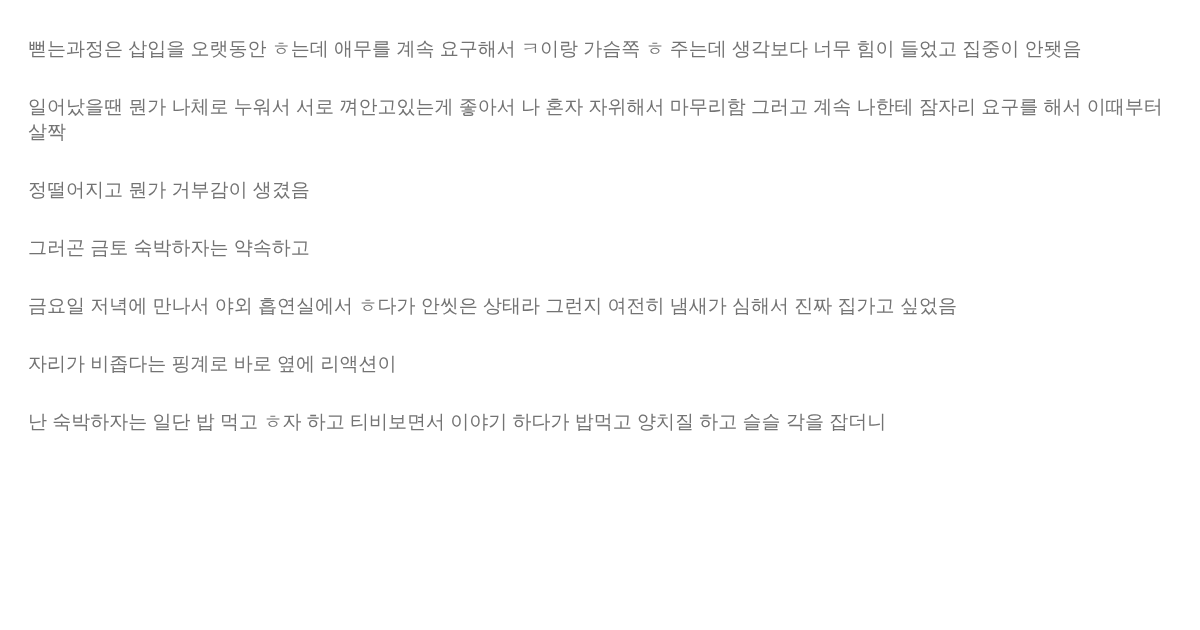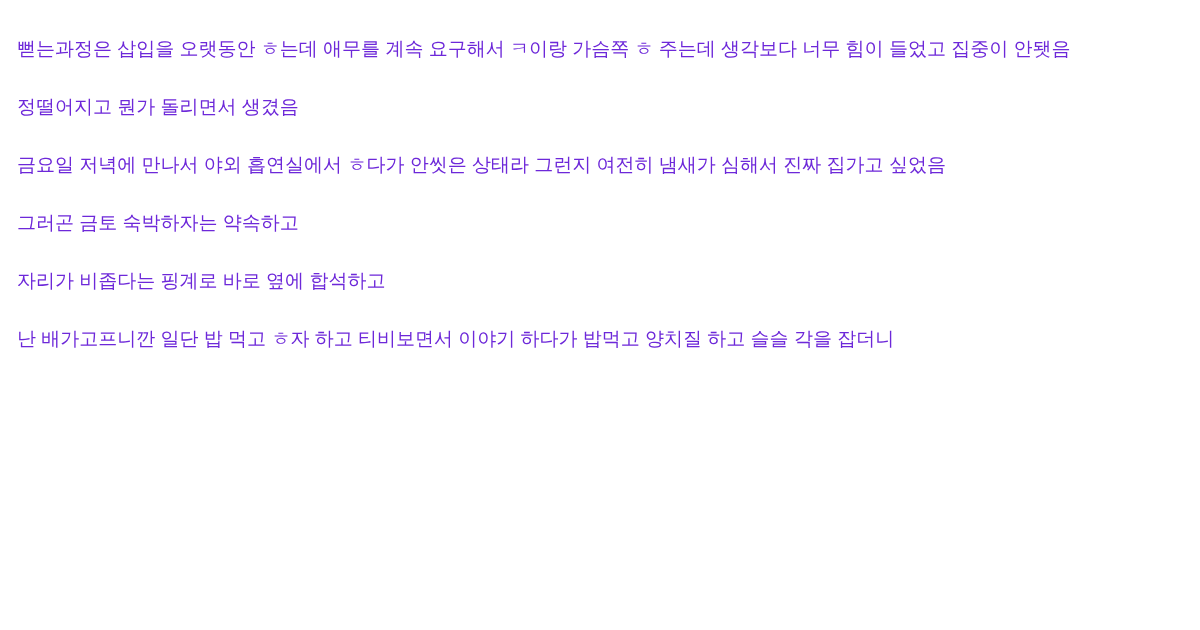--- a/index.html
+++ b/index.html
@@ -15,32 +15,33 @@
   }
   .post-content {
     box-sizing: border-box;
     width: 1200px;
     height: 630px;
     padding: 36px 14px 0 13px;
     color: #000000;
     background: #ffffff;
   }
   .post-content p {
-    margin: 0 0 33px 4px;
+    margin: 0 0 33px 15px;
     font-size: 19px;
     line-height: 25px;
     font-weight: 400;
-    color: #6d28d9;
+    color: #737373;
     letter-spacing: 0px;
     word-break: break-all;
   }
 </style>
 </head>
 <body>
 
 <div class="post-content">
   <p>뻗는과정은 삽입을 오랫동안 ㅎ는데 애무를 계속 요구해서 ㅋ이랑 가슴쪽 ㅎ 주는데 생각보다 너무 힘이 들었고 집중이 안됏음</p>
-  <p>정떨어지고 뭔가 돌리면서 생겼음</p>
+  <p>일어났을땐 뭔가 나체로 누워서 서로 껴안고있는게 좋아서 나 혼자 자위해서 마무리함 그러고 계속 나한테 잠자리 요구를 해서 이때부터 살짝</p>
+  <p>정떨어지고 뭔가 거부감이 생겼음</p>
+  <p>그러곤 금토 숙박하자는 약속하고</p>
   <p>금요일 저녁에 만나서 야외 흡연실에서 ㅎ다가 안씻은 상태라 그런지 여전히 냄새가 심해서 진짜 집가고 싶었음</p>
-  <p>그러곤 금토 숙박하자는 약속하고</p>
-  <p>자리가 비좁다는 핑계로 바로 옆에 합석하고</p>
-  <p>난 배가고프니깐 일단 밥 먹고 ㅎ자 하고 티비보면서 이야기 하다가 밥먹고 양치질 하고 슬슬 각을 잡더니</p>
+  <p>자리가 비좁다는 핑계로 바로 옆에 리액션이</p>
+  <p>난 숙박하자는 일단 밥 먹고 ㅎ자 하고 티비보면서 이야기 하다가 밥먹고 양치질 하고 슬슬 각을 잡더니</p>
 </div>
 
 </body></html>

